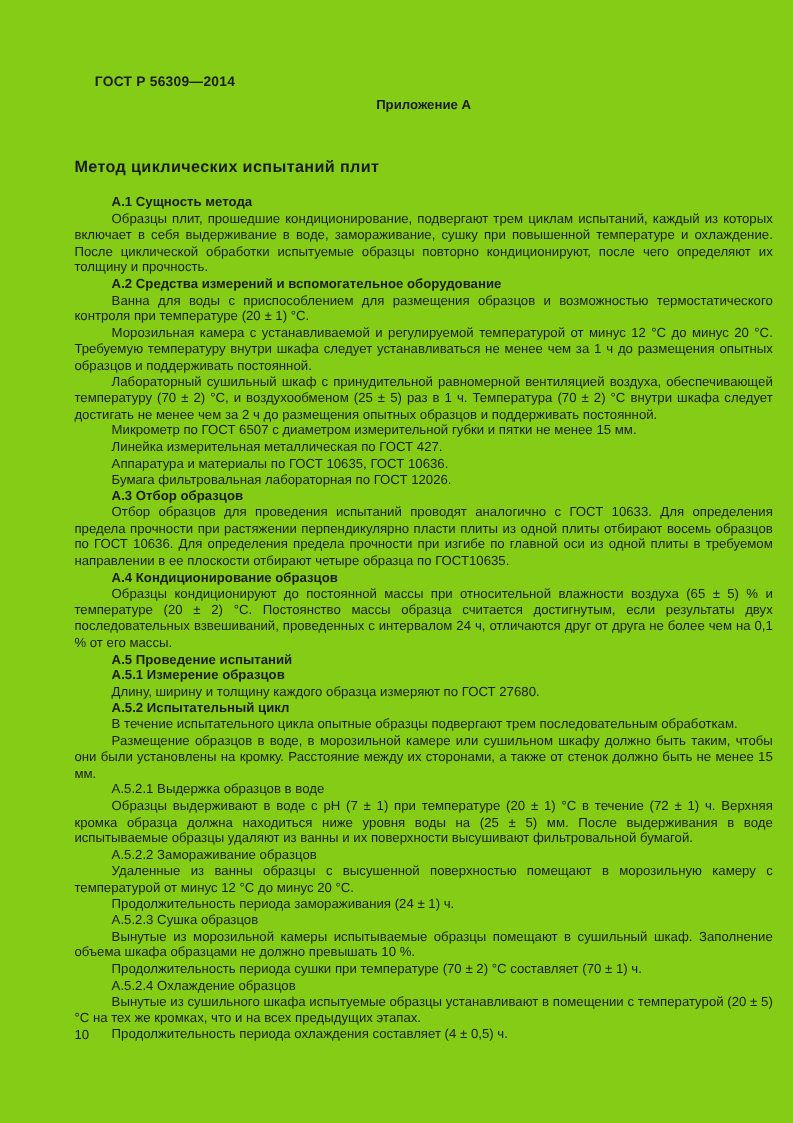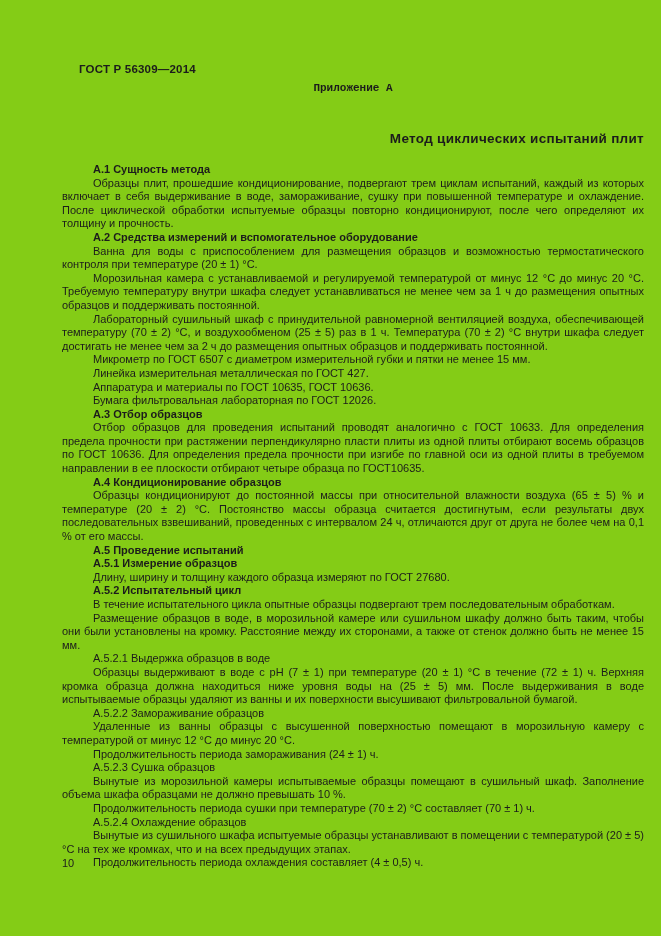--- a/index.html
+++ b/index.html
@@ -30,28 +30,27 @@
   }
   .appendix-block {
     position: absolute;
     left: 62px;
     top: 82px;
     width: 582px;
     text-align: center;
     font-size: 11px;
     font-weight: bold;
     line-height: 13.5px;
-    font-family: Liberation Mono, monospace;
   }
   .title {
     position: absolute;
     left: 62px;
     top: 131px;
     width: 582px;
-    text-align: right;
+    text-align: left;
     font-size: 13.5px;
     font-weight: bold;
     letter-spacing: 0.3px;
   }
   .body-text {
     position: absolute;
     left: 62px;
     top: 163px;
     width: 582px;
     font-size: 11px;

